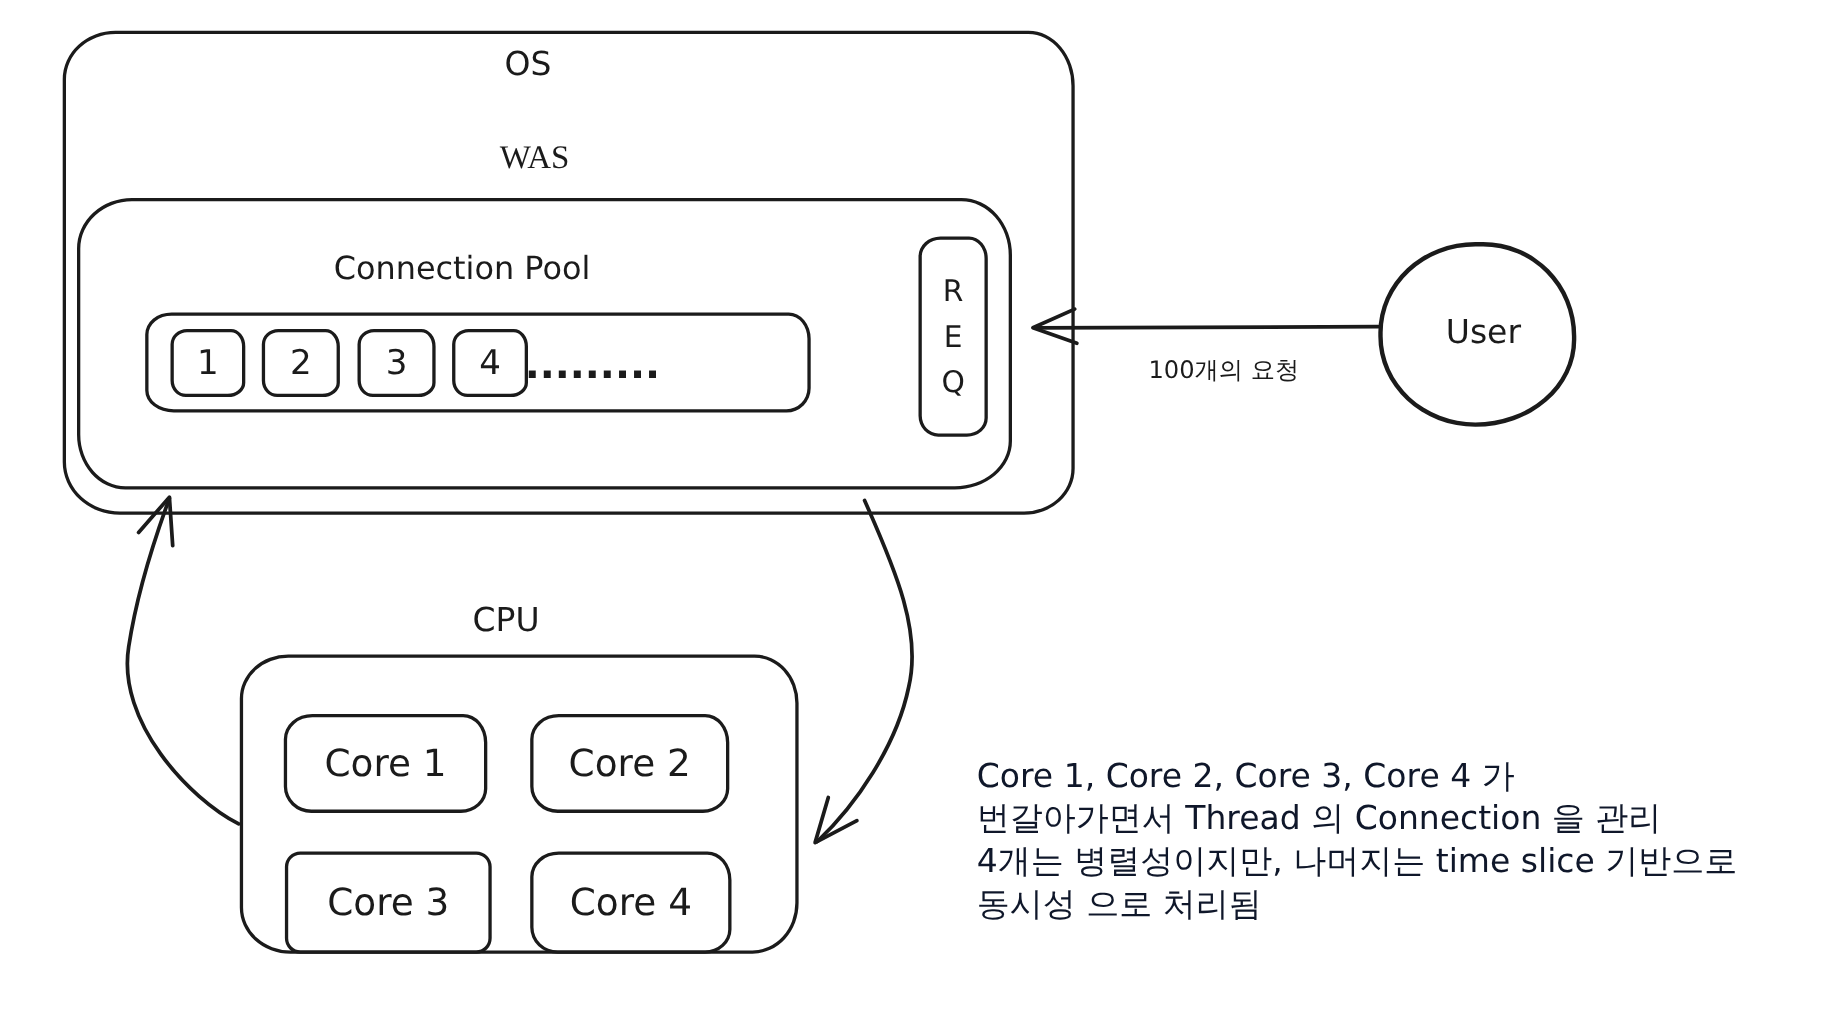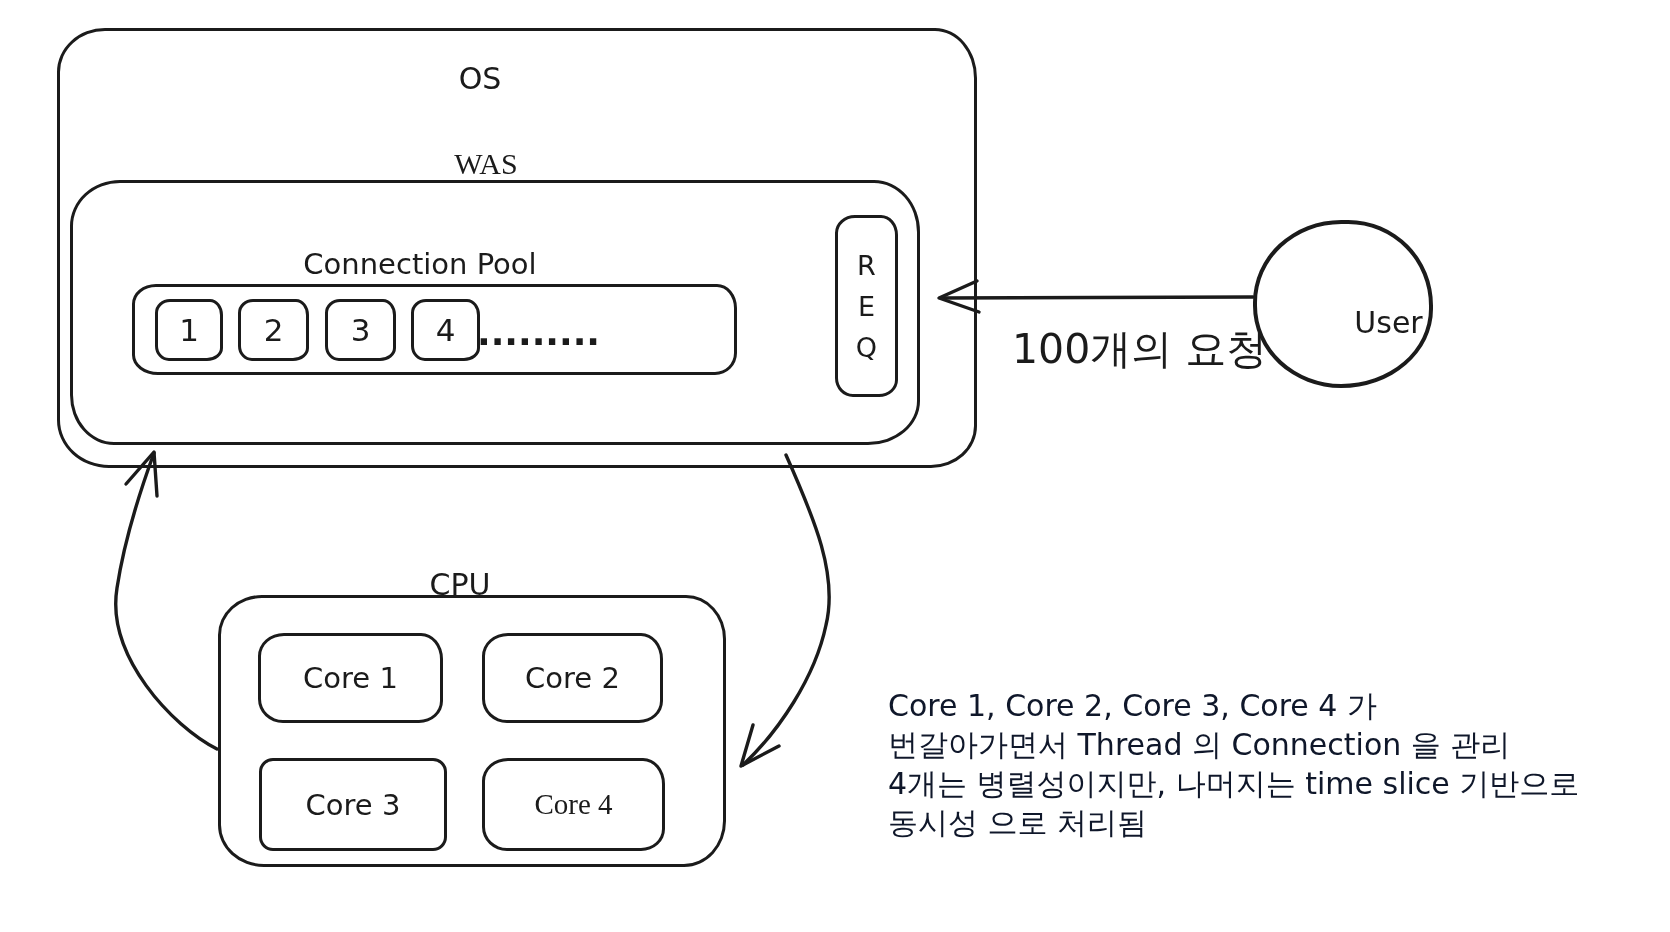--- a/index.html
+++ b/index.html
@@ -25,21 +25,20 @@
   .label {
     position: absolute;
     white-space: nowrap;
     color: #1b1b1b;
   }
   .centered {
     display: flex;
     align-items: center;
     justify-content: center;
     text-align: center;
-    margin-top: 20px;
   }
 
   
   .os-box {
     left: 57px; top: 28px; width: 920px; height: 440px;
     border-radius: 48px 42px 46px 52px / 44px 50px 42px 48px;
   }
   .os-label  { left: 400px; top: 40px;  width: 160px; height: 36px; font-size: 30px; }
   .was-label { left: 406px; top: 126px; width: 160px; height: 36px; font-size: 30px; font-family: Liberation Serif, serif; }
   .was-box {
@@ -81,41 +80,42 @@
     gap: 14px; font-size: 27px;
   }
   .req-letter { line-height: 1; }
 
   
   .user-circle {
     left: 1253px; top: 220px; width: 180px; height: 168px;
     border-radius: 50% 48% 52% 50% / 50% 52% 48% 50%;
     border-width: 4px;
   }
-  .user-label { left: 1253px; top: 284px; width: 191px; height: 36px; font-size: 30px; padding-left: 40px; }
-  .request-label { left: 1012px; top: 322px; width: 220px; height: 40px; font-size: 41px; }
+  .user-label { left: 1253px; top: 284px; width: 191px; height: 36px; font-size: 30px; }
+  .request-label { left: 1044px; top: 322px; width: 220px; height: 40px; font-size: 22px; }
 
   
   .cpu-label { left: 380px; top: 546px; width: 160px; height: 36px; font-size: 30px; }
   .cpu-box {
     left: 218px; top: 595px; width: 508px; height: 272px;
     border-radius: 44px 40px 42px 46px / 40px 44px 46px 42px;
   }
   .core {
     position: absolute;
     border: 3.5px solid #1b1b1b;
     border-radius: 26px 22px 24px 25px / 23px 26px 22px 24px;
     box-sizing: border-box;
     display: flex; align-items: center; justify-content: center;
-    font-size: 29px;
+    font-size: 34px;
+    margin-top: 16px;
   }
   .core-1 { left: 258px; top: 633px; width: 185px; height: 90px; }
   .core-2 { left: 482px; top: 633px; width: 181px; height: 90px; }
   .core-3 { left: 259px; top: 758px; width: 188px; height: 93px; border-radius: 14px; }
-  .core-4 { left: 482px; top: 758px; width: 183px; height: 93px; font-family: Liberation Serif, serif; }
+  .core-4 { left: 482px; top: 758px; width: 183px; height: 93px; }
 
   
   .note {
     position: absolute;
     left: 888px; top: 686px;
     font-size: 30px;
     line-height: 39px;
     white-space: nowrap;
   }
 

